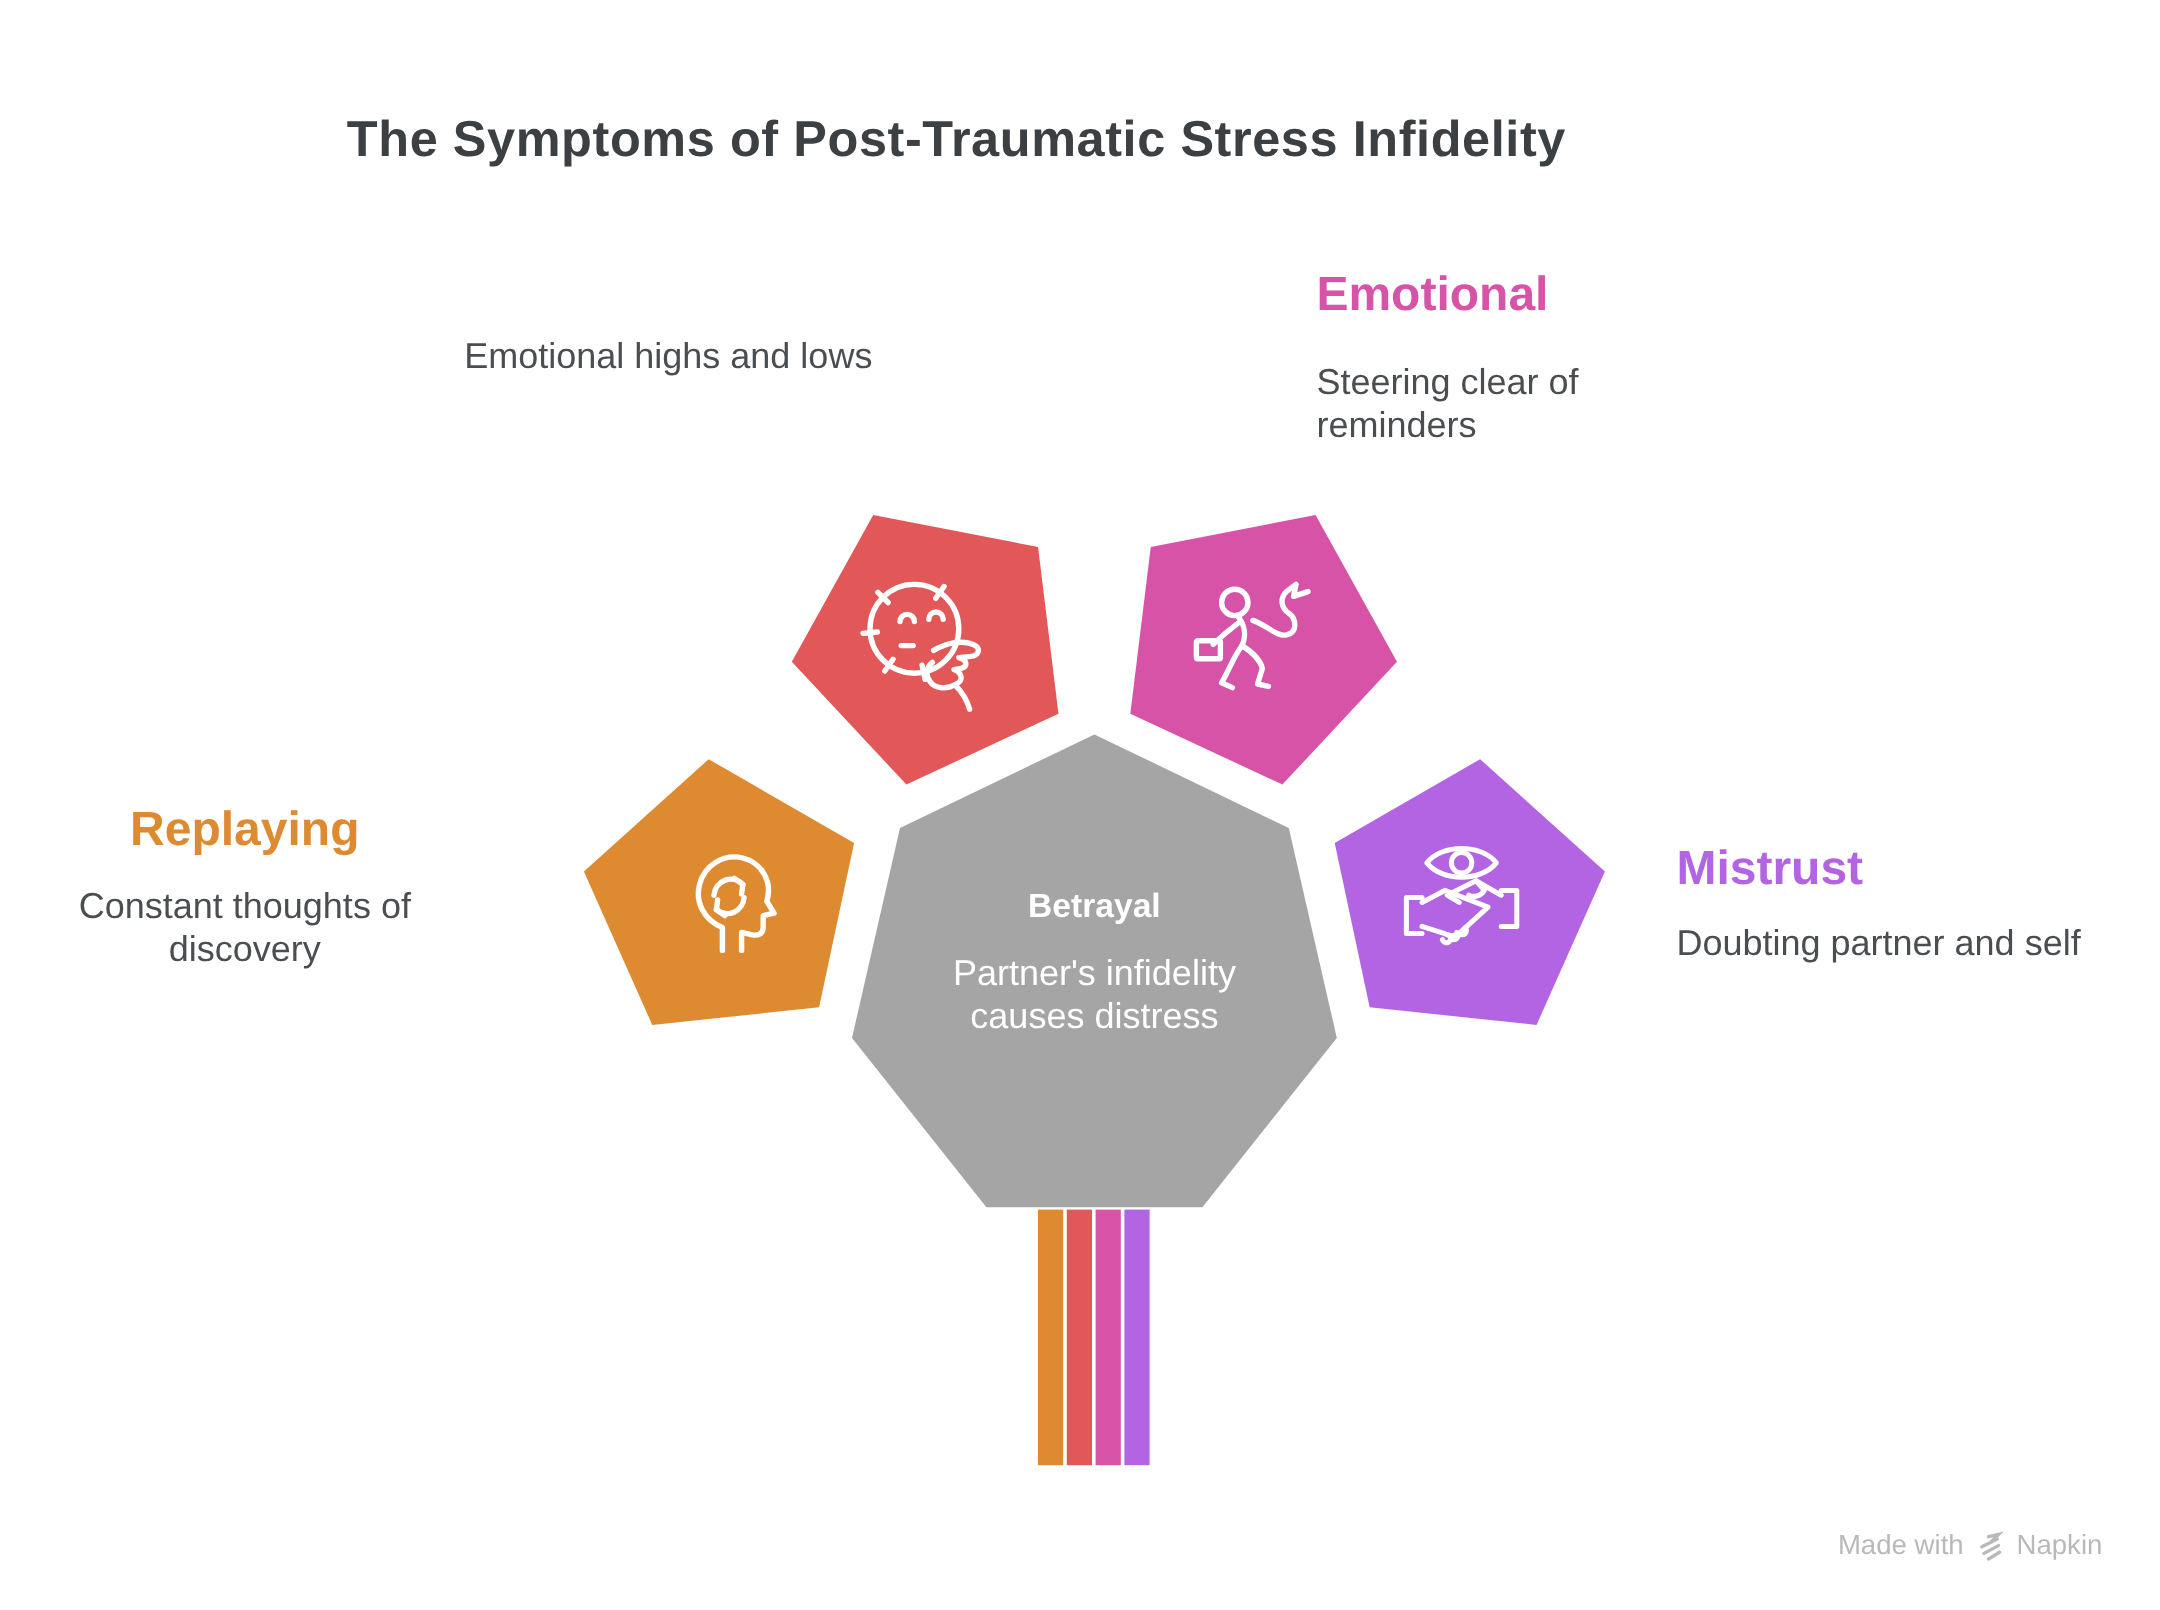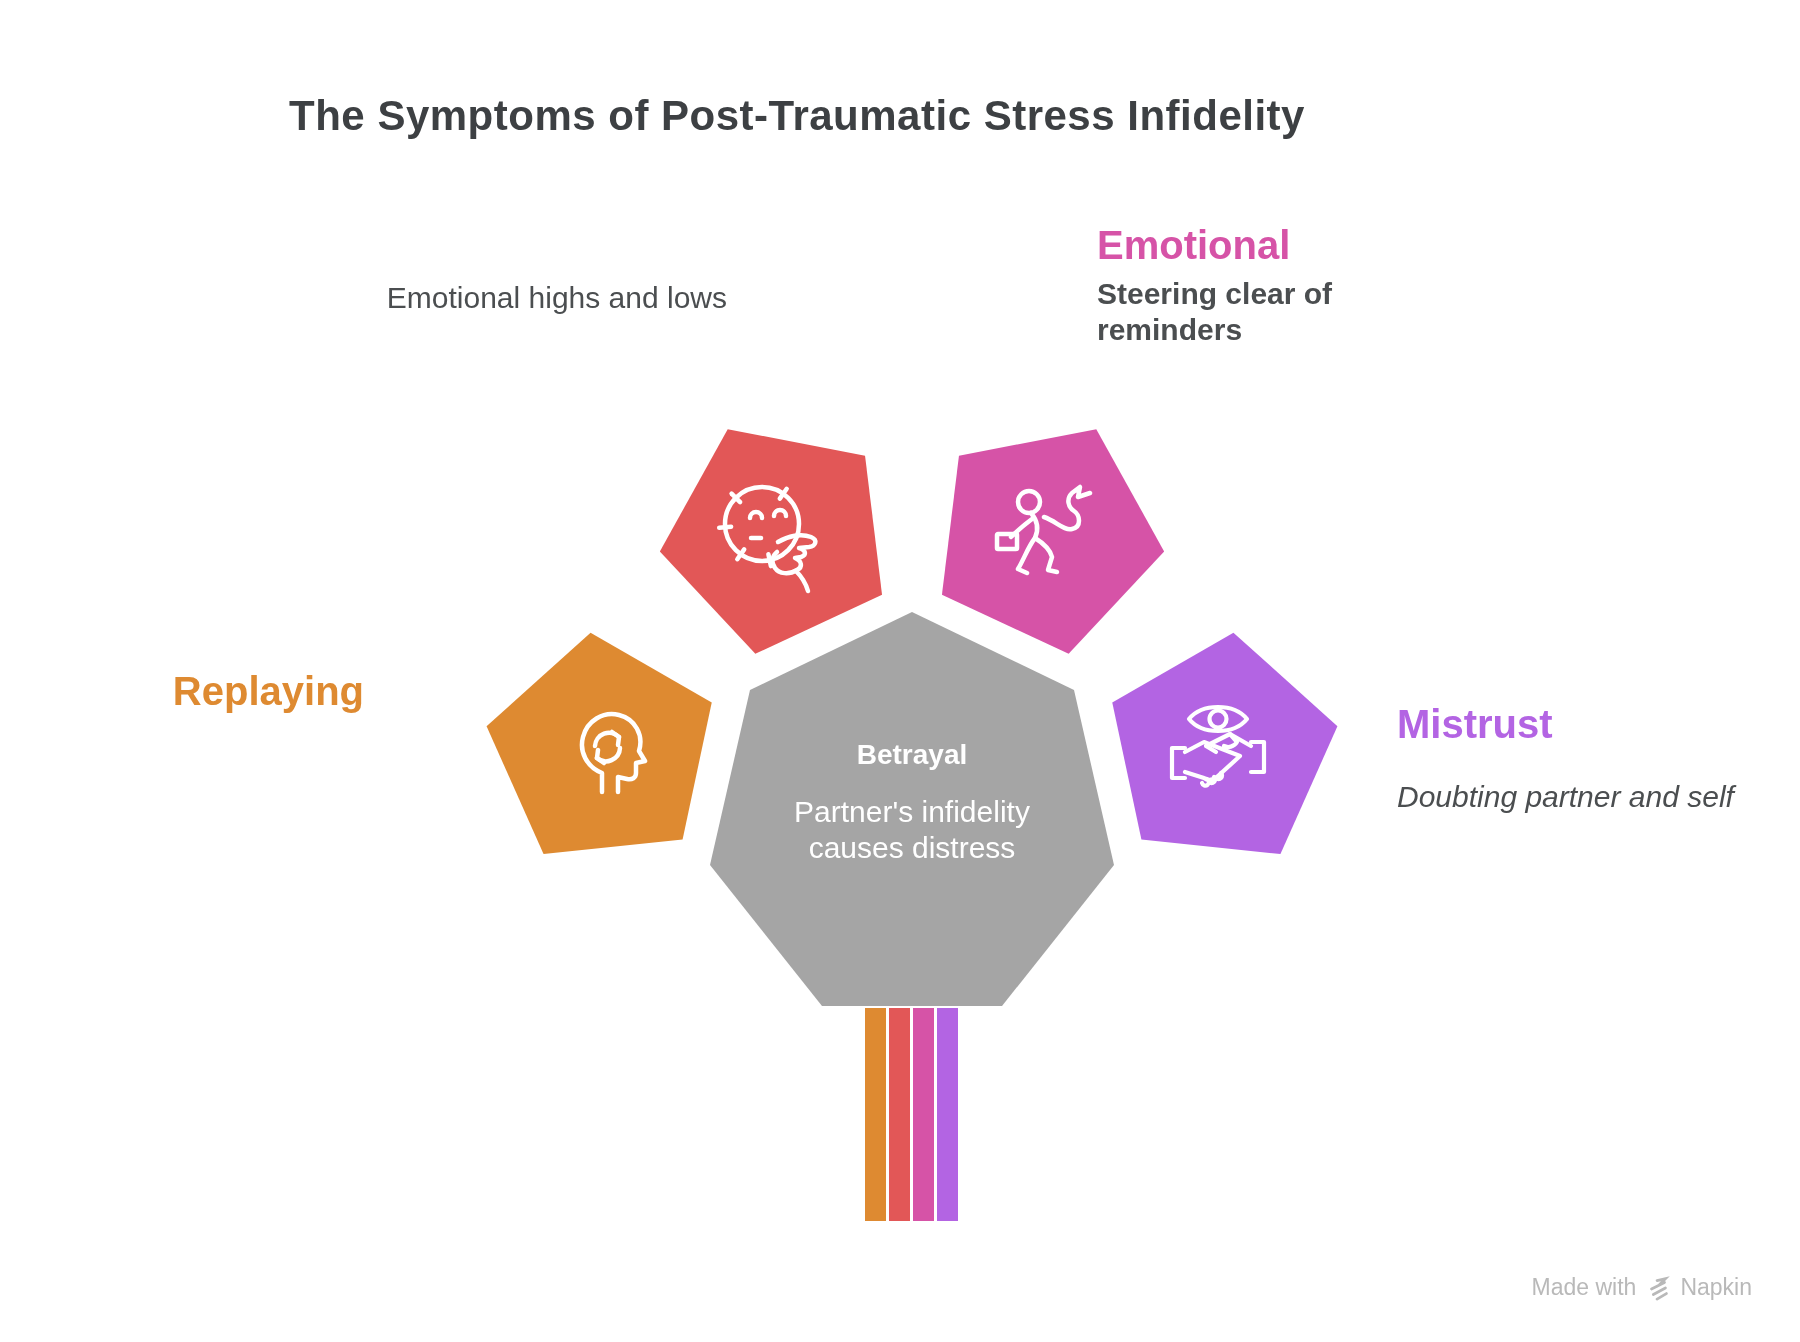--- a/index.html
+++ b/index.html
@@ -19,27 +19,27 @@
     margin:24px 0 0 0;font-size:30px;line-height:36px;color:#4b4e50;
   }
   .label-block{position:absolute;}
   .align-right{text-align:right;}
   .align-left{text-align:left;}
   .lb-numbness{right:1073px;top:256px;}
   .lb-numbness h2{color:#e25757;}
   .lb-numbness p{white-space:nowrap;margin-left:20px;}
   .lb-avoidance{left:1097px;top:222px;}
   .lb-avoidance h2{color:#d653a7;}
-  .lb-avoidance p{max-width:250px;margin-top:8px;font-weight:bold;}
+  .lb-avoidance p{max-width:250px;margin-top:33px;}
   .lb-replaying{right:1436px;top:668px;text-align:center;}
   .lb-replaying h2{color:#de8a31;}
   .lb-replaying p{max-width:320px;}
   .lb-mistrust{left:1397px;top:701px;}
   .lb-mistrust h2{color:#b364e3;}
-  .lb-mistrust p{white-space:nowrap;margin-top:32px;font-style:italic;}
+  .lb-mistrust p{white-space:nowrap;margin-top:22px;}
   .center-block{
     position:absolute;left:762px;top:738px;width:300px;text-align:center;color:#ffffff;
   }
   .center-block h2{margin:0;font-size:28px;font-weight:bold;line-height:1.2;}
   .center-block p{margin:22px 0 0 0;font-size:30px;line-height:36px;}
   .watermark{
     position:absolute;right:48px;top:1274px;display:flex;align-items:center;gap:9px;
     color:#b9b9b9;font-size:23px;font-weight:400;
   }
   .napkin-logo{display:block;}
@@ -128,20 +128,21 @@
     <p>Emotional highs and lows</p>
   </div>
 
   <div class="label-block align-left lb-avoidance">
     <h2>Emotional</h2>
     <p>Steering clear of reminders</p>
   </div>
 
   <div class="label-block align-right lb-replaying">
     <h2>Replaying</h2>
+    <p>Constant thoughts of discovery</p>
   </div>
 
   <div class="label-block align-left lb-mistrust">
     <h2>Mistrust</h2>
     <p>Doubting partner and self</p>
   </div>
 
   <div class="watermark">
     <span>Made with</span>
     <svg class="napkin-logo" width="26" height="26" viewBox="0 0 28 28">

